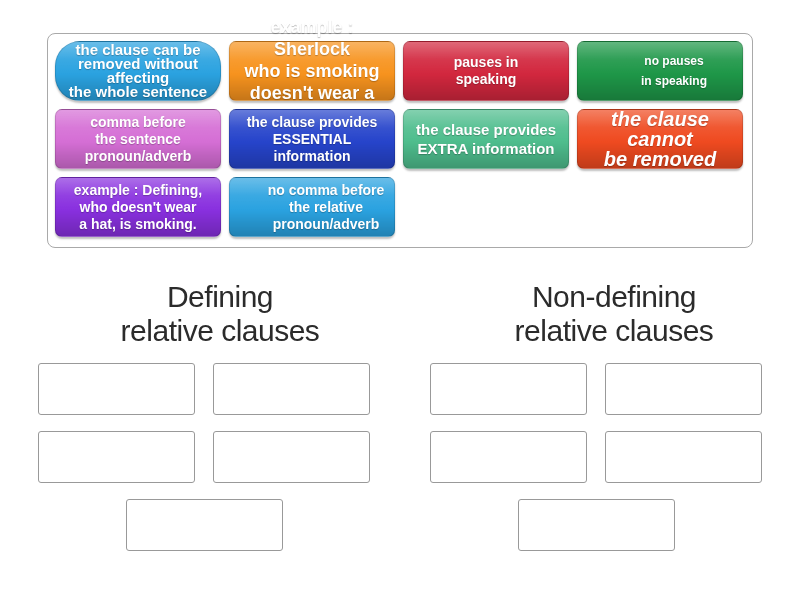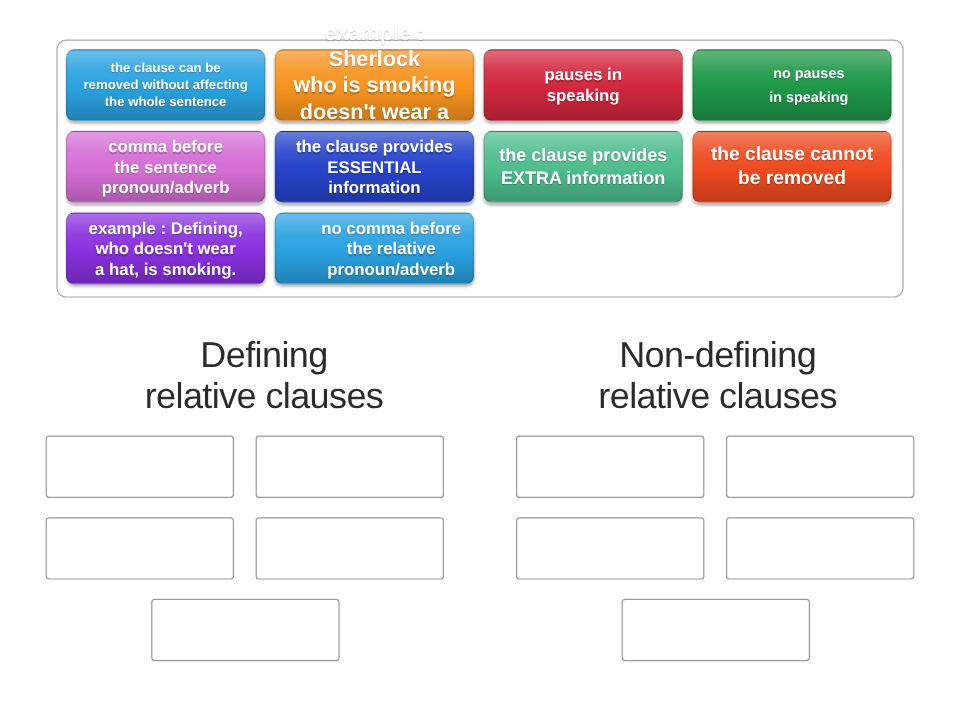--- a/index.html
+++ b/index.html
@@ -48,45 +48,45 @@
     cursor: grab;
     background-image: linear-gradient(180deg,
       rgba(255,255,255,0.30) 0%,
       rgba(255,255,255,0.08) 30%,
       rgba(0,0,0,0.00) 55%,
       rgba(0,0,0,0.20) 100%);
     box-shadow: 0 2px 2px rgba(0,0,0,0.25);
     text-shadow: 0 1px 1px rgba(0,0,0,0.25);
   }
   .tile span { white-space: pre-line; display: block; padding: 0 4px; }
-  .tile:nth-child(1)  { font-size: 11px; line-height: 14px; }
+  .tile:nth-child(1)  { font-size: 15px; line-height: 14px; border-radius: 25px; }
   .tile:nth-child(2)  { font-size: 18px; line-height: 22px; }
   .tile:nth-child(3)  { font-size: 14px; line-height: 17px; }
   .tile:nth-child(4)  { font-size: 12px; line-height: 20px; padding-left: 28px; }
   .tile:nth-child(5)  { font-size: 14px; line-height: 17px; }
   .tile:nth-child(6)  { font-size: 14px; line-height: 17px; }
   .tile:nth-child(7)  { font-size: 15px; line-height: 19px; }
-  .tile:nth-child(8)  { font-size: 16px; line-height: 20px; }
+  .tile:nth-child(8)  { font-size: 20px; line-height: 20px; font-style: italic; }
   .tile:nth-child(9)  { font-size: 14px; line-height: 17px; }
   .tile:nth-child(10) { font-size: 14px; line-height: 17px; }
 
   
   .group-title {
     position: absolute;
     top: 280px;
     width: 332px;
     text-align: center;
     font-size: 30px;
     line-height: 34px;
     font-weight: 400;
     color: #2b2b2b;
     letter-spacing: -0.5px;
   }
   .group-title.left  { left: 54px; }
-  .group-title.right { left: 432px; }
+  .group-title.right { left: 448px; }
 
   
   .slot-group {
     position: absolute;
     top: 363px;
     width: 332px;
   }
   .slot-group.left  { left: 38px; }
   .slot-group.right { left: 430px; }
   .slot-row {

